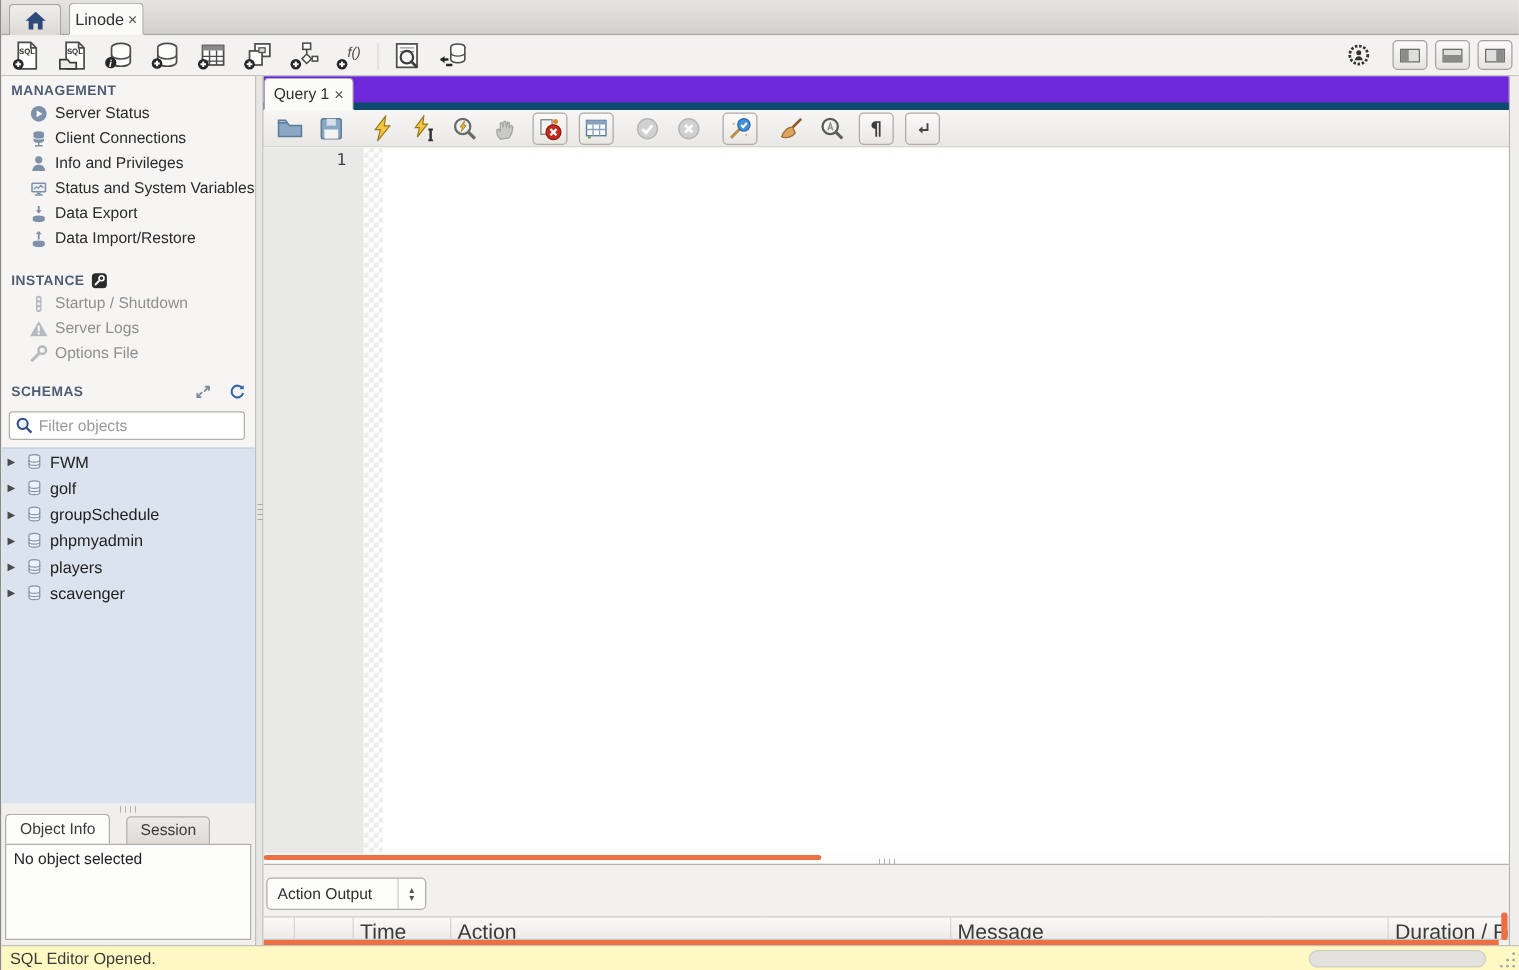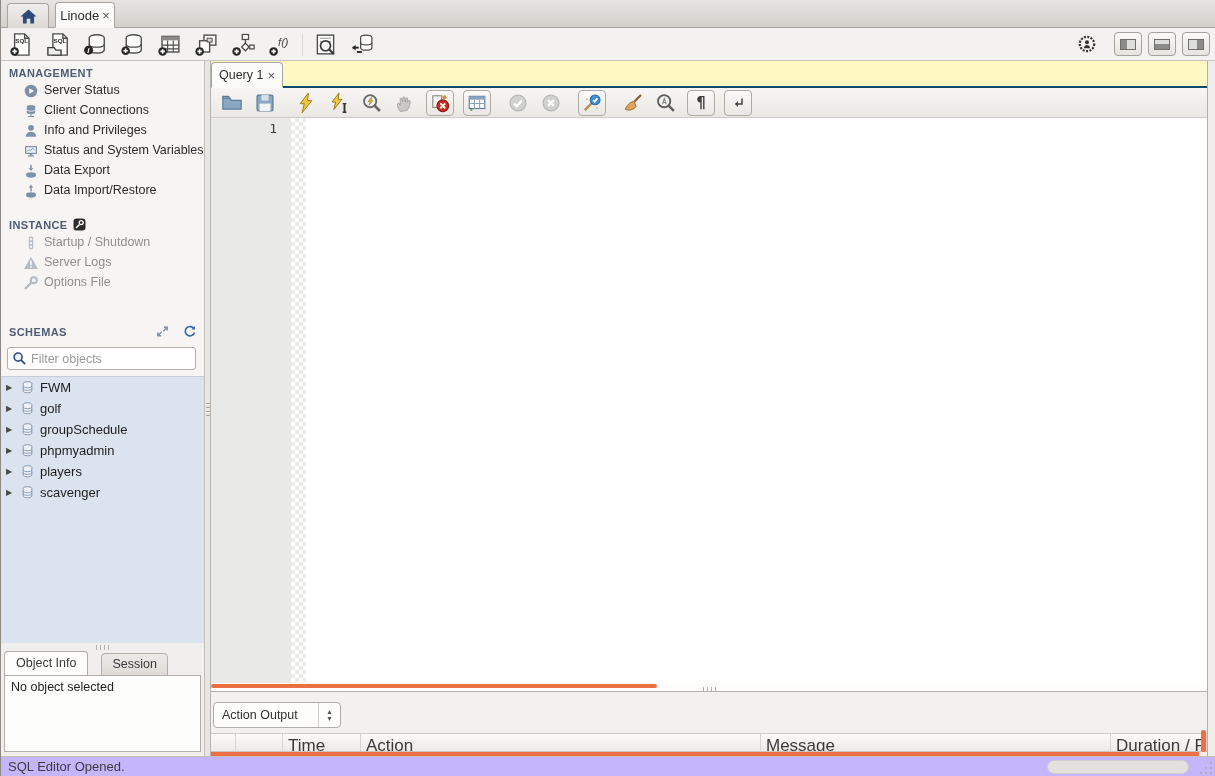--- a/index.html
+++ b/index.html
@@ -77,21 +77,21 @@
   .itab { border:1px solid #b1ada8; border-radius:4px 4px 0 0; padding:3px 10px 4px;
     font-size:12.5px; color:#3a3a3a; background:linear-gradient(#eceae7,#dedbd7); }
   .itab.active { background:#fdfdfc; border-bottom:1px solid #fdfdfc; padding:4px 11px 5px; }
   .info-body { position:absolute; left:3px; top:32px; width:197px; height:77px;
     background:#fdfdfc; border:1px solid #b1ada8; padding:4px 6px; font-size:12.5px; color:#222; }
 
   
   .main-col { position:absolute; left:210px; top:61px; width:997px; height:695px;
     display:flex; flex-direction:column; border-right:1px solid #b3b0ab; background:#fff; }
 
-  .qtab-bar { height:27px; background:#fef9c3; border-bottom:2px solid #0c4a6e; position:relative; flex:0 0 27px;}
+  .qtab-bar { height:27px; background:#6d28d9; border-bottom:6px solid #0c4a6e; position:relative; flex:0 0 27px;}
   .qtab { position:absolute; left:0; top:1px; height:26px; width:72px; background:#fbfbfa;
     border:1px solid #a8a49f; border-bottom:1px solid #fbfbfa; border-radius:4px 4px 0 0;
     display:flex; align-items:center; justify-content:center; gap:4px; font-size:12.5px; color:#2f2f2f; }
 
   .sql-toolbar { height:30px; flex:0 0 30px; background:linear-gradient(#f7f6f4,#eae8e5);
     border-bottom:1px solid #cdcac5; display:flex; align-items:center; padding-left:9px; gap:9px; }
   .st-icon { width:24px; height:24px; display:flex; align-items:center; justify-content:center; }
   .st-icon.dis { opacity:.9; }
   .boxed { border:1px solid #aeaaa4; border-radius:4px; background:linear-gradient(#fbfaf9,#e9e7e3);
     width:28px; height:26px; }
@@ -124,21 +124,21 @@
   .out-header { position:absolute; left:0; right:0; top:41px; height:19px;
     background:linear-gradient(#fbfaf9,#edebe8); border-top:1px solid #cfccc7;
     border-bottom:1px solid #c9c6c1; display:flex; font-size:17px; color:#3a3a3a; }
   .oh-cell { border-right:1px solid #d8d5d1; padding:2px 0 0 5px; white-space:nowrap; overflow:hidden; }
   .orange-hbar { position:absolute; left:0; right:8px; top:60px; height:4px; background:#ed7044; }
   .orange-vbar { position:absolute; right:1px; top:38px; width:5px; height:22px;
     background:#ed7044; border-radius:2px; }
 
   
   .status-bar { position:absolute; left:0; top:756px; width:1215px; height:20px;
-    background:#c4b5fd; border-top:1px solid #c4c1bc; display:flex; align-items:center; }
+    background:#fef9c3; border-top:1px solid #c4c1bc; display:flex; align-items:center; }
   .status-text { padding-left:7px; font-size:13px; color:#3c3c3c; }
   .status-pill { position:absolute; right:27px; top:3px; width:142px; height:14px;
     background:#e3e1dd; border:1px solid #d0cdc8; border-radius:8px; }
   .resize-grip { position:absolute; right:3px; bottom:2px; width:13px; height:13px;
     background:
       radial-gradient(circle at 11px 2px,#b3b0ab 1px,transparent 1.4px),
       radial-gradient(circle at 11px 7px,#b3b0ab 1px,transparent 1.4px),
       radial-gradient(circle at 11px 12px,#b3b0ab 1px,transparent 1.4px),
       radial-gradient(circle at 6px 7px,#b3b0ab 1px,transparent 1.4px),
       radial-gradient(circle at 6px 12px,#b3b0ab 1px,transparent 1.4px),
@@ -378,21 +378,21 @@
   <div class="side-item dis">
     <span class="icon16">
       <svg width="16" height="16" viewBox="0 0 16 16">
         <circle cx="10.8" cy="5.2" r="3" fill="none" stroke="#8d98a5" stroke-width="2"></circle>
         <path d="M2 14l6.5-6.5" stroke="#8d98a5" stroke-width="2.4"></path>
       </svg>
     </span>
     <span class="lbl">Options File</span>
   </div>
 
-  <div class="side-title schemas-head" style="margin-top:23px">
+  <div class="side-title schemas-head" style="margin-top:5px">
     <span>SCHEMAS</span>
     <span class="spacer"></span>
     <span class="head-act">
       <svg width="15" height="15" viewBox="0 0 16 16">
         <path d="M9.5 3.5H13v3.5M13 3.5 8.8 7.7M6.5 12.5H3V9M3 12.5l4.2-4.2" fill="none" stroke="#7a8ba0" stroke-width="1.5"></path>
       </svg>
     </span>
     <span class="head-act">
       <svg width="15" height="15" viewBox="0 0 16 16">
         <path d="M12.8 5.2A5 5 0 1 0 13.3 9" fill="none" stroke="#3465a4" stroke-width="1.8"></path>

